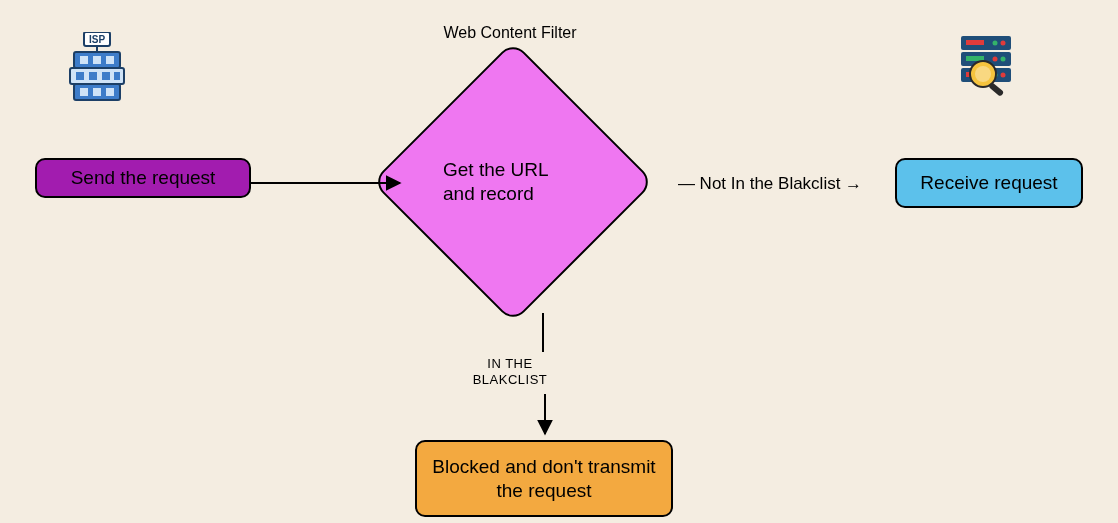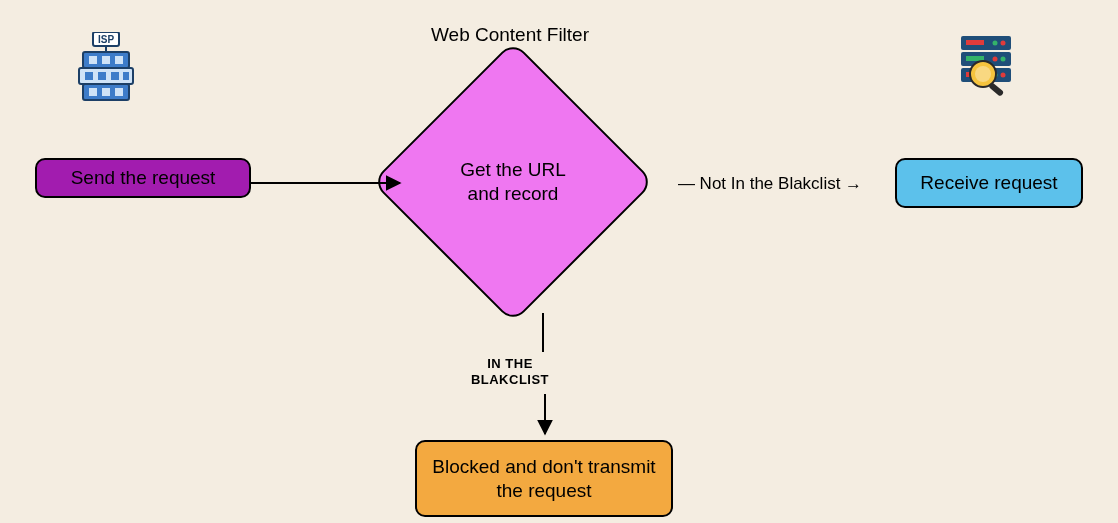--- a/index.html
+++ b/index.html
@@ -58,64 +58,63 @@
   }
   .diamond-text {
     position: absolute;
     left: 413px;
     top: 82px;
     width: 200px;
     height: 200px;
     display: flex;
     align-items: center;
     justify-content: center;
-    text-align: center;
     font-size: 19px;
     font-weight: 500;
     padding: 30px;
     line-height: 1.25;
   }
   .title {
     position: absolute;
     left: 380px;
     top: 24px;
     width: 260px;
     text-align: center;
-    font-size: 19px;
+    font-size: 16px;
     font-weight: 500;
   }
   .edge-label-right {
     position: absolute;
     left: 660px;
     top: 174px;
     width: 220px;
     font-size: 17px;
     font-weight: 500;
     text-align: center;
   }
   .edge-label-down {
     position: absolute;
     left: 420px;
     top: 356px;
     width: 180px;
     font-size: 13px;
-    font-weight: 700;
+    font-weight: 400;
     letter-spacing: 0.5px;
     text-align: center;
     line-height: 1.25;
   }
   svg.arrows {
     position: absolute;
     left: 0; top: 0;
     width: 1118px; height: 523px;
     pointer-events: none;
   }
   .isp-icon {
     position: absolute;
-    left: 75px;
+    left: 66px;
     top: 32px;
     width: 62px;
     height: 70px;
   }
   .server-icon {
     position: absolute;
     left: 955px;
     top: 34px;
     width: 66px;
     height: 62px;

